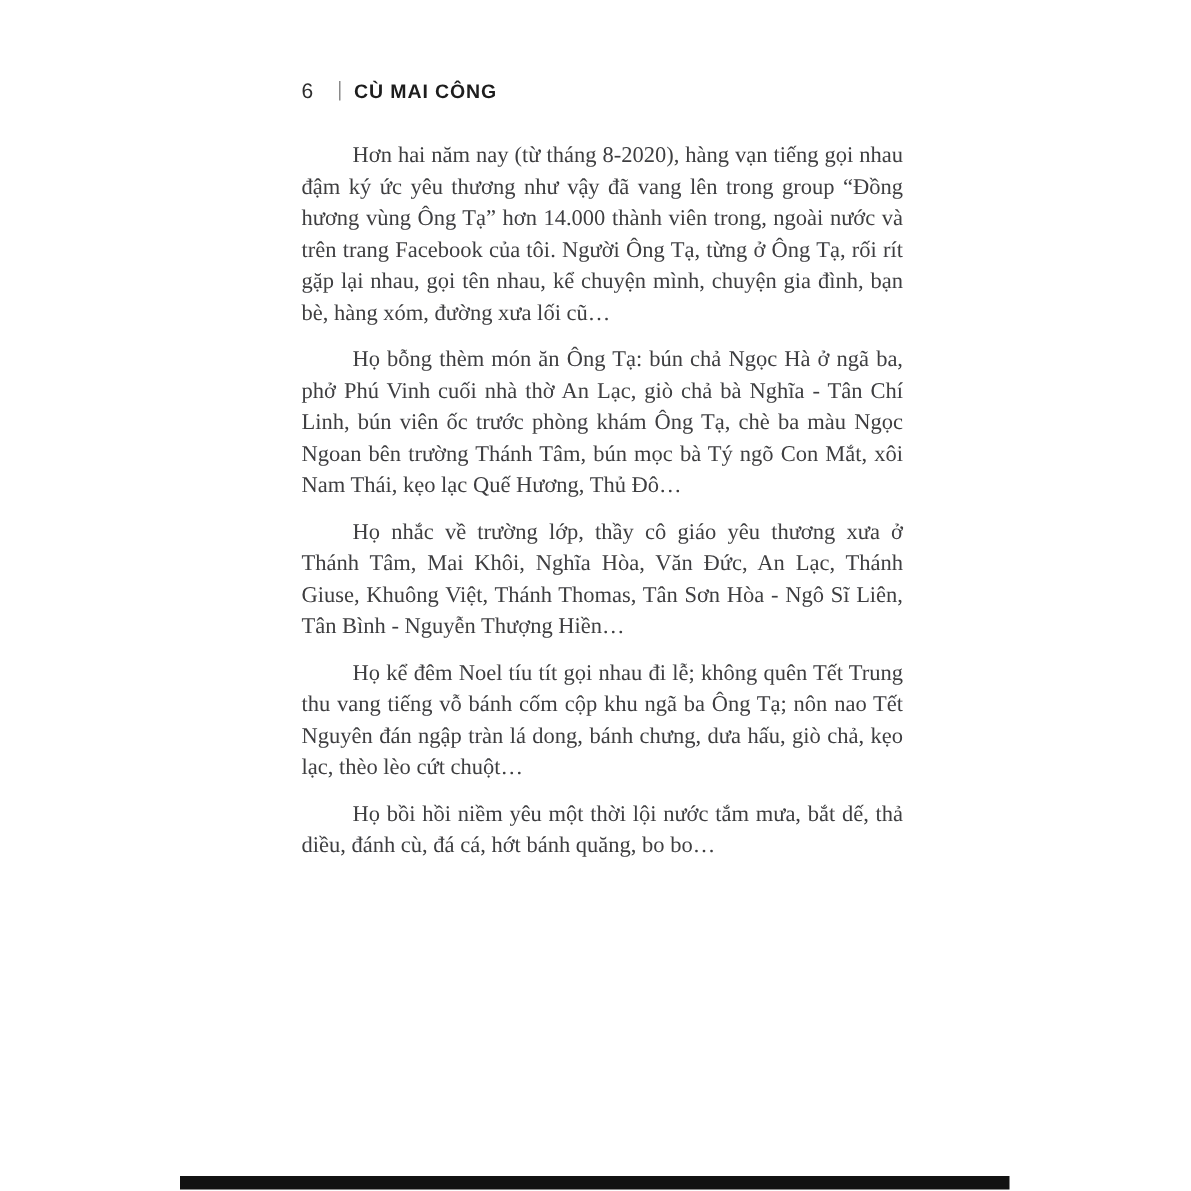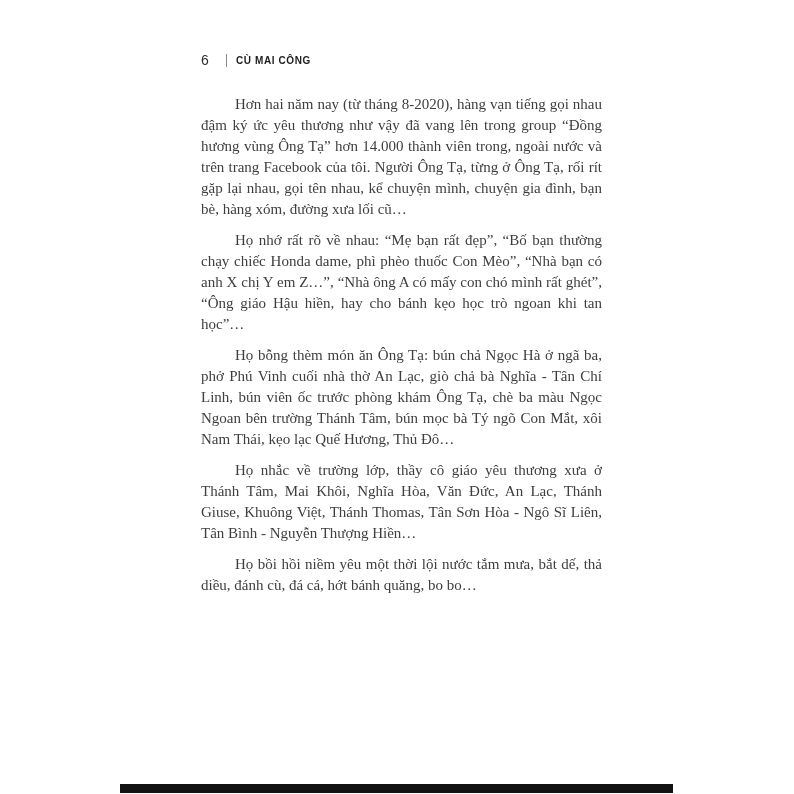--- a/index.html
+++ b/index.html
@@ -35,21 +35,21 @@
       color: #2e2e2e;
       min-width: 14px;
     }
     .header-divider {
       width: 1px;
       height: 13px;
       background: #8a8a8a;
       margin: 0 9px 0 11px;
     }
     .running-head {
-      font-size: 10px;
+      font-size: 13px;
       font-weight: bold;
       letter-spacing: 0.6px;
       color: #1d1d1d;
     }
     .body-text p {
       margin: 0 0 10px 0;
       text-indent: 34px;
       text-align: justify;
       font-size: 15px;
       line-height: 21px;
@@ -71,22 +71,22 @@
   <div class="content">
 
     <div class="page-header">
       <span class="page-number">6</span>
       <span class="header-divider"></span>
       <span class="running-head">CÙ MAI CÔNG</span>
     </div>
 
     <div class="body-text">
       <p>Hơn hai năm nay (từ tháng 8-2020), hàng vạn tiếng gọi nhau đậm ký ức yêu thương như vậy đã vang lên trong group “Đồng hương vùng Ông Tạ” hơn 14.000 thành viên trong, ngoài nước và trên trang Facebook của tôi. Người Ông Tạ, từng ở Ông Tạ, rối rít gặp lại nhau, gọi tên nhau, kể chuyện mình, chuyện gia đình, bạn bè, hàng xóm, đường xưa lối cũ…</p>
-      <p>Họ nhớ rất rõ về nhau: “Mẹ bạn rất đẹp”, “Bố bạn thường chạy chiếc Honda dame, phì phèo thuốc Con Mèo”, “Nhà bạn có anh X chị Y em Z…”, “Nhà ông A có mấy con chó mình rất ghét”, “Ông giáo Hậu hiền, hay cho bánh kẹo học trò ngoan khi tan học”…</p>
       <p>Họ bỗng thèm món ăn Ông Tạ: bún chả Ngọc Hà ở ngã ba, phở Phú Vinh cuối nhà thờ An Lạc, giò chả bà Nghĩa - Tân Chí Linh, bún viên ốc trước phòng khám Ông Tạ, chè ba màu Ngọc Ngoan bên trường Thánh Tâm, bún mọc bà Tý ngõ Con Mắt, xôi Nam Thái, kẹo lạc Quế Hương, Thủ Đô…</p>
       <p>Họ nhắc về trường lớp, thầy cô giáo yêu thương xưa ở Thánh Tâm, Mai Khôi, Nghĩa Hòa, Văn Đức, An Lạc, Thánh Giuse, Khuông Việt, Thánh Thomas, Tân Sơn Hòa - Ngô Sĩ Liên, Tân Bình - Nguyễn Thượng Hiền…</p>
+      <p>Họ kể đêm Noel tíu tít gọi nhau đi lễ; không quên Tết Trung thu vang tiếng vỗ bánh cốm cộp khu ngã ba Ông Tạ; nôn nao Tết Nguyên đán ngập tràn lá dong, bánh chưng, dưa hấu, giò chả, kẹo lạc, thèo lèo cứt chuột…</p>
       <p>Họ bồi hồi niềm yêu một thời lội nước tắm mưa, bắt dế, thả diều, đánh cù, đá cá, hớt bánh quăng, bo bo…</p>
     </div>
 
   </div>
 
   <div class="bottom-bar"></div>
 </div>
 
 </body></html>

